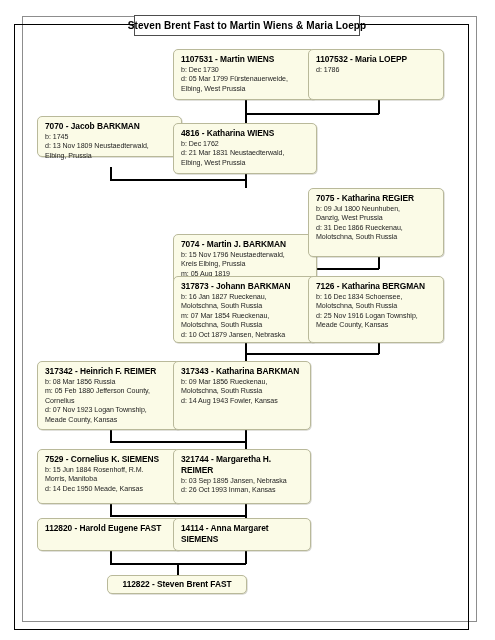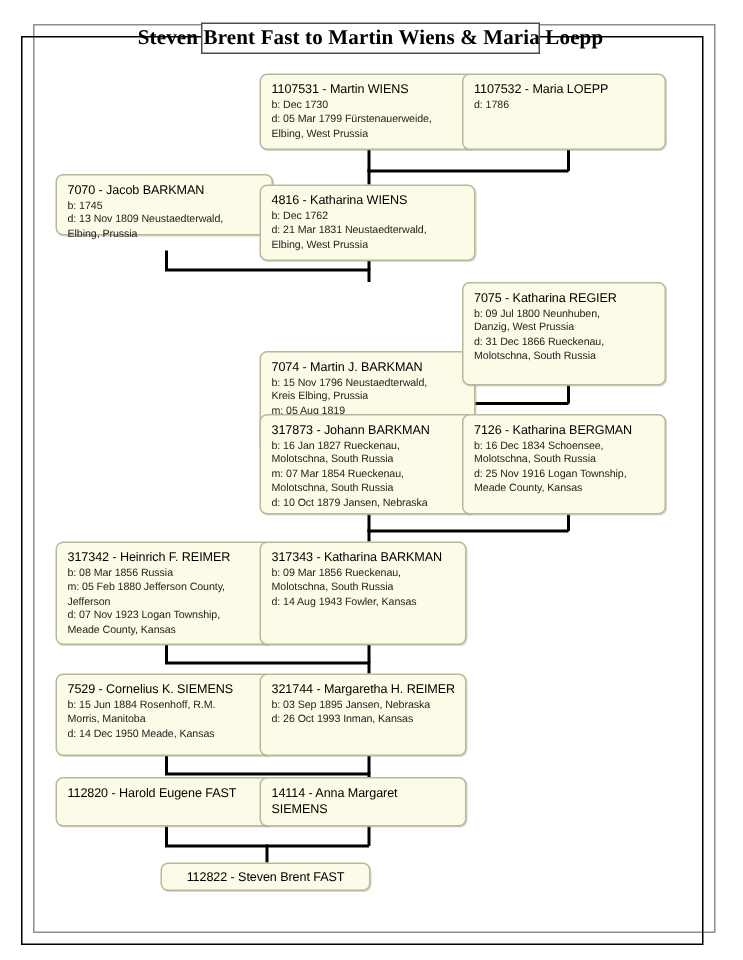--- a/index.html
+++ b/index.html
@@ -50,26 +50,25 @@
     height: 21px;
     box-sizing: border-box;
     background: #ffffff;
     border: 1.3px solid #4d4d4d;
     display: flex;
     align-items: center;
     justify-content: center;
     z-index: 40;
   }
   .title-plate span {
-    font-size: 14px;
+    font-size: 10px;
     font-weight: bold;
     color: #000000;
     letter-spacing: 0.1px;
     white-space: nowrap;
-    font-family: Liberation Serif, serif;
   }
 
   
   .line {
     position: absolute;
     background: #000000;
     z-index: 5;
   }
   .line.v { width: 1.6px; }
   .line.h { height: 1.6px; }
@@ -80,21 +79,21 @@
     box-sizing: border-box;
     background: #fbfbe7;
     border: 1px solid #b9b99a;
     border-radius: 5px;
     padding: 4px 6px 4px 7px;
     z-index: 20;
     box-shadow: 0.7px 0.7px 0 rgba(140,140,120,0.35);
   }
   .card .nm {
     font-size: 8.4px;
-    font-weight: normal;
+    font-weight: bold;
     color: #000000;
     line-height: 11px;
     margin-bottom: 1px;
     letter-spacing: -0.05px;
   }
   .card .fact {
     font-size: 7.1px;
     color: #1d1d1d;
     line-height: 9.4px;
     letter-spacing: -0.05px;
@@ -211,21 +210,21 @@
     <div class="fact">b: 16 Dec 1834 Schoensee,</div>
     <div class="fact">Molotschna, South Russia</div>
     <div class="fact">d: 25 Nov 1916 Logan Township,</div>
     <div class="fact">Meade County, Kansas</div>
   </div>
 
   <div class="card" style="left:37px; top:361px; width:145px; height:69px;">
     <div class="nm">317342 - Heinrich F. REIMER</div>
     <div class="fact">b: 08 Mar 1856 Russia</div>
     <div class="fact">m: 05 Feb 1880 Jefferson County,</div>
-    <div class="fact">Jefferson</div>
+    <div class="fact">Cornelius</div>
     <div class="fact">d: 07 Nov 1923 Logan Township,</div>
     <div class="fact">Meade County, Kansas</div>
   </div>
 
   <div class="card" style="left:173px; top:361px; width:138px; height:69px;">
     <div class="nm">317343 - Katharina BARKMAN</div>
     <div class="fact">b: 09 Mar 1856 Rueckenau,</div>
     <div class="fact">Molotschna, South Russia</div>
     <div class="fact">d: 14 Aug 1943 Fowler, Kansas</div>
   </div>

